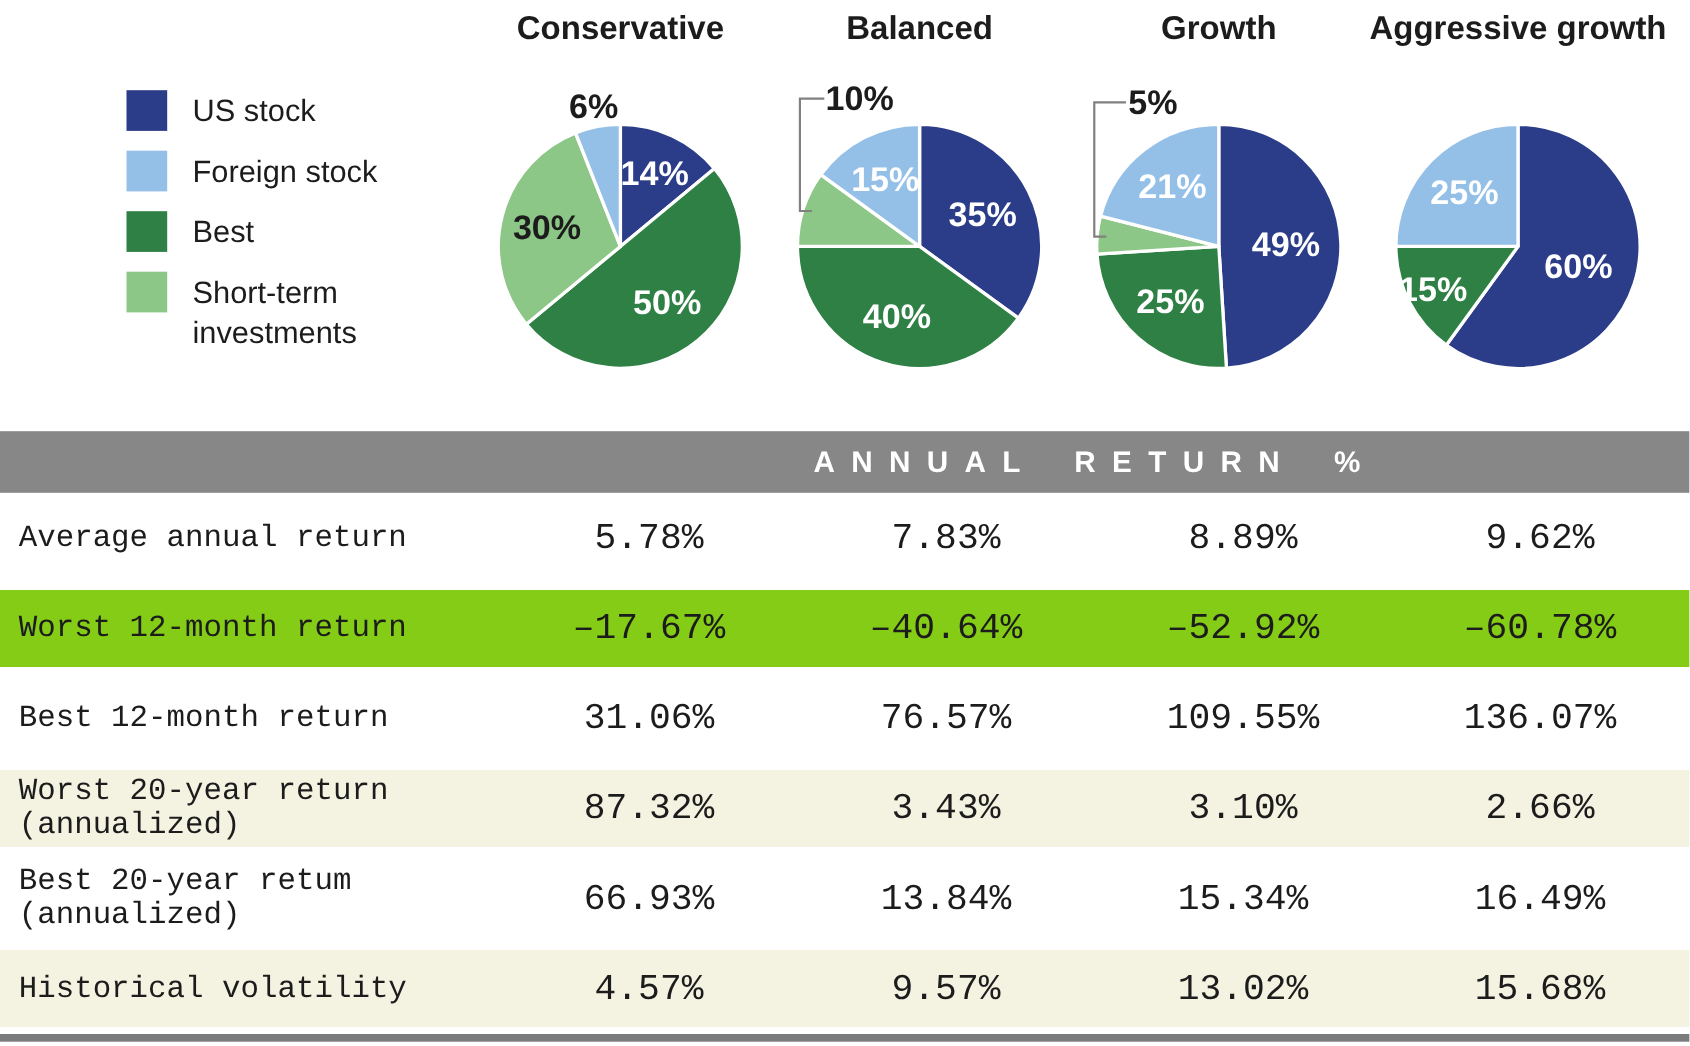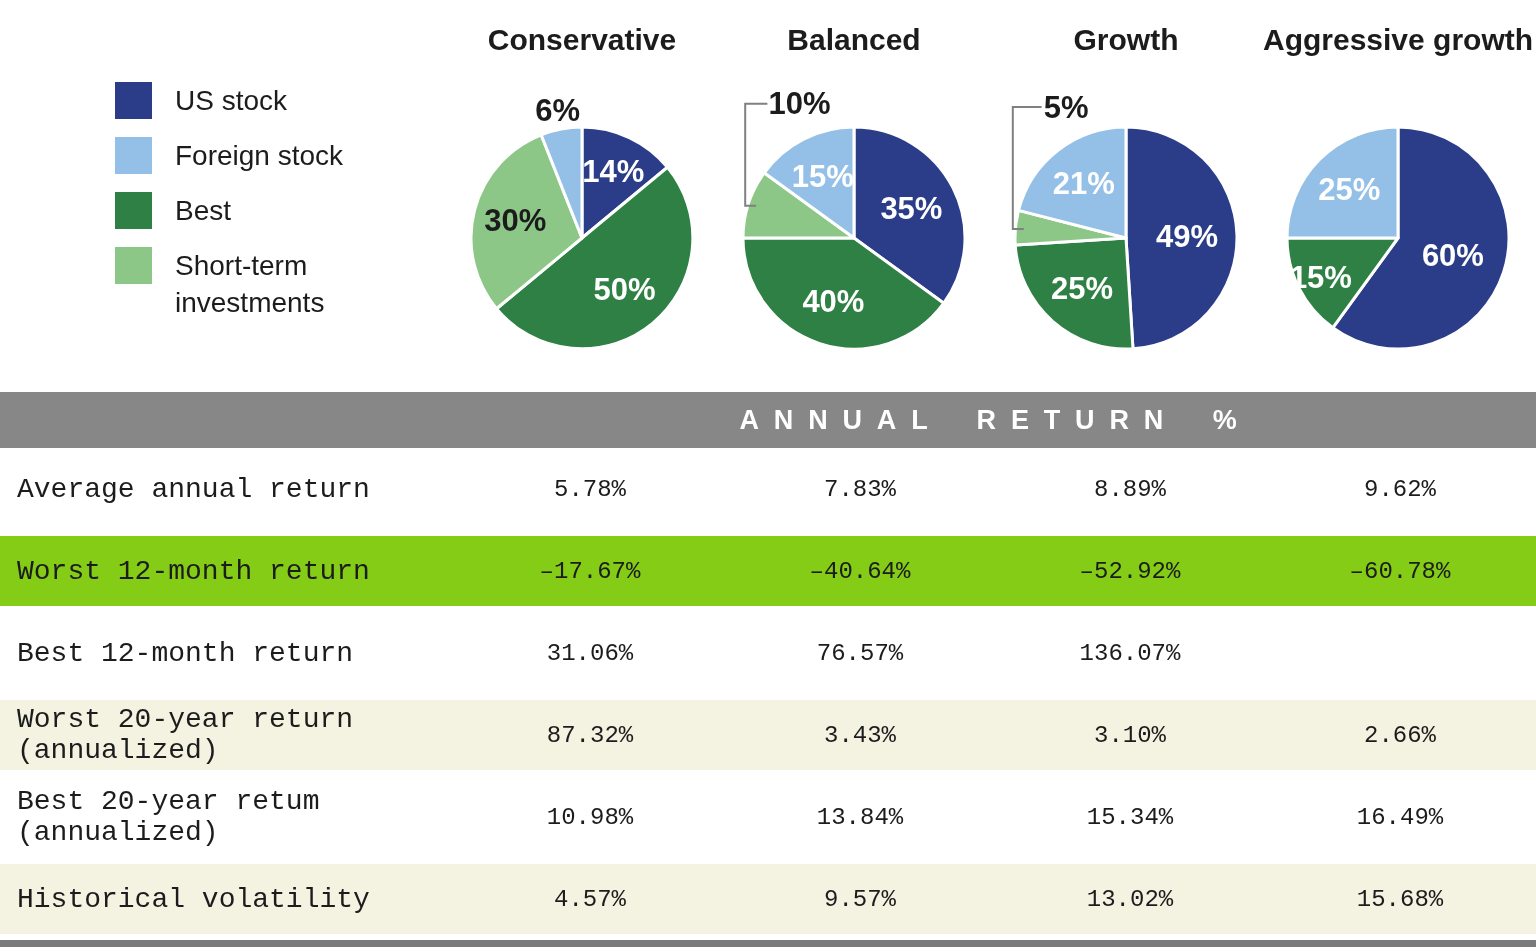--- a/index.html
+++ b/index.html
@@ -11,21 +11,21 @@
   }
 
   
   .top { position: relative; height: 392px; }
 
   .legend { position: absolute; left: 75px; top: 82px; }
   .legend-item { display: flex; align-items: flex-start; margin-bottom: 18px; padding-left: 40px; }
   .swatch { width: 37px; height: 37px; flex: none; margin-right: 23px; }
   .legend-label { font-size: 28px; line-height: 37px; max-width: 200px; }
 
-  .charts { position: absolute; left: 446px; top: 0; right: 0; display: flex; margin-top: 14px; }
+  .charts { position: absolute; left: 428px; top: 0; right: 0; display: flex; }
   .chart-cell { width: 272px; display: flex; flex-direction: column; align-items: center; }
   .chart-title {
     height: 56px; margin-top: 10px;
     font-size: 30px; line-height: 32px; font-weight: bold;
     text-align: center; width: 100%;
   }
   svg.pie { width: 240px; height: 272px; display: block; }
   .pie-pct { font-size: 31px; font-weight: bold; font-family: "Liberation Sans", sans-serif; }
 
   
@@ -35,21 +35,21 @@
     line-height: 56px; color: #ffffff; font-weight: bold;
     font-size: 27px; letter-spacing: 0.55em; word-spacing: 0.45em;
   }
   .row {
     display: grid;
     grid-template-columns: 455px 270px 270px 270px 270px;
     height: 82px; align-items: center; font-family: Liberation Mono, monospace;
   }
   .row.striped { background-clip: content-box !important; padding: 6px 0; }
   .row-label { padding-left: 17px; font-size: 28px; }
-  .cell { text-align: center; font-size: 24px; }
+  .cell { text-align: center; font-size: 33px; }
   .bottom-bar { height: 7px; }
 </style>
 </head>
 <body>
 
 <div class="page">
 
   <div class="top">
 
     <div class="legend">
@@ -147,34 +147,35 @@
       <div class="cell">–17.67%</div>
       <div class="cell">–40.64%</div>
       <div class="cell">–52.92%</div>
       <div class="cell">–60.78%</div>
     </div>
 
     <div class="row">
       <div class="row-label">Best 12-month return</div>
       <div class="cell">31.06%</div>
       <div class="cell">76.57%</div>
+      <div class="cell">109.55%</div>
       <div class="cell">136.07%</div>
     </div>
 
     <div class="row striped" style="background: rgb(244, 243, 226);">
       <div class="row-label">Worst 20-year return (annualized)</div>
       <div class="cell">87.32%</div>
       <div class="cell">3.43%</div>
       <div class="cell">3.10%</div>
       <div class="cell">2.66%</div>
     </div>
 
     <div class="row">
       <div class="row-label">Best 20-year retum (annualized)</div>
-      <div class="cell">10.98%</div>
+      <div class="cell">66.93%</div>
       <div class="cell">13.84%</div>
       <div class="cell">15.34%</div>
       <div class="cell">16.49%</div>
     </div>
 
     <div class="row striped" style="background: rgb(244, 243, 226);">
       <div class="row-label">Historical volatility</div>
       <div class="cell">4.57%</div>
       <div class="cell">9.57%</div>
       <div class="cell">13.02%</div>

